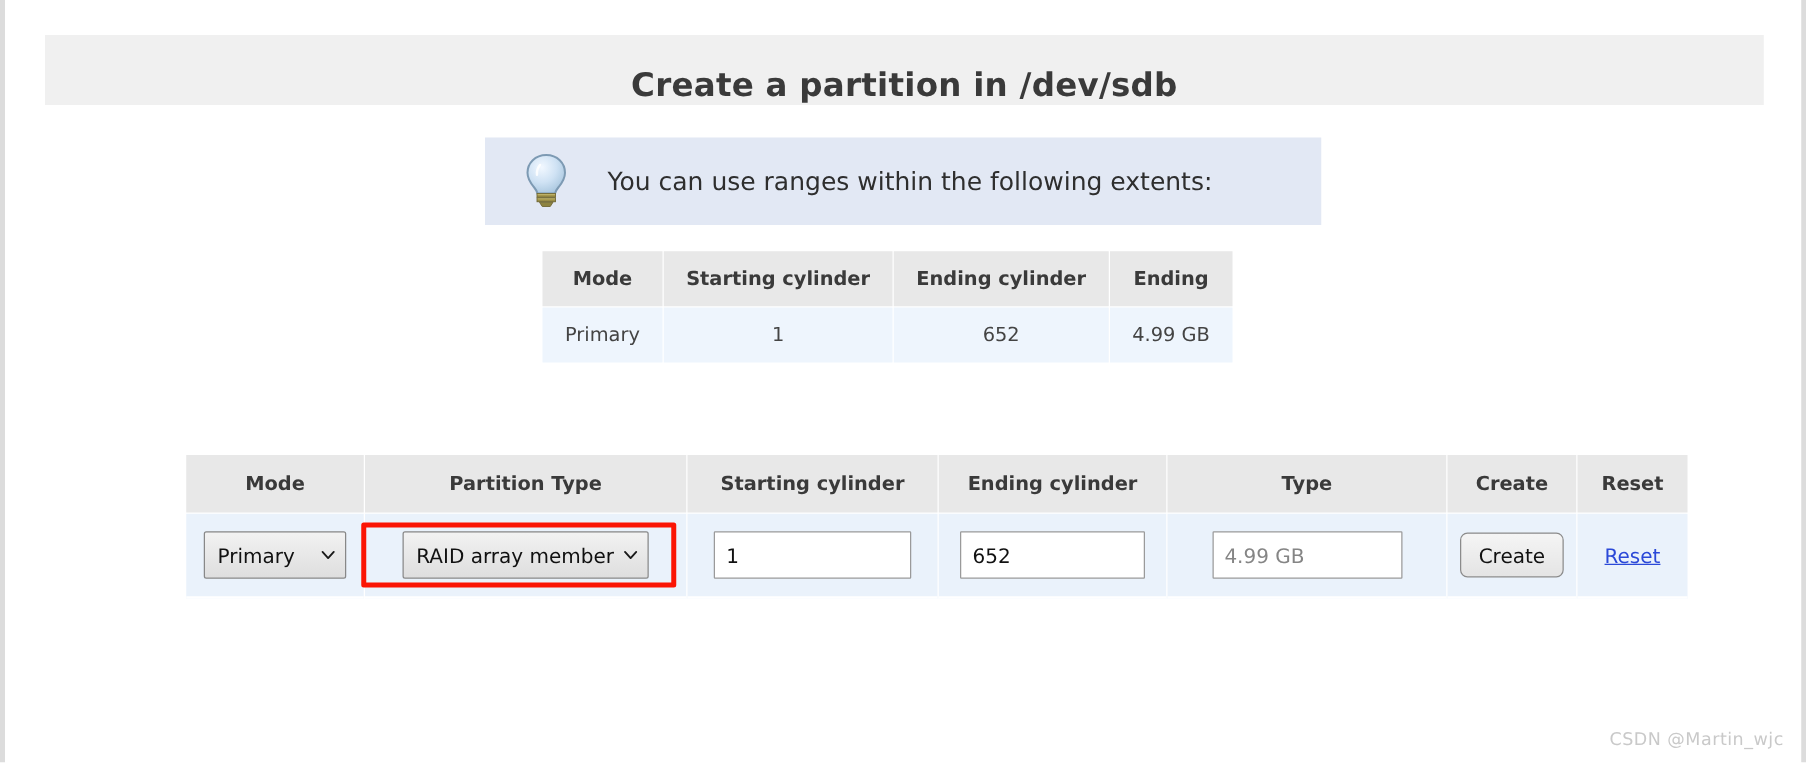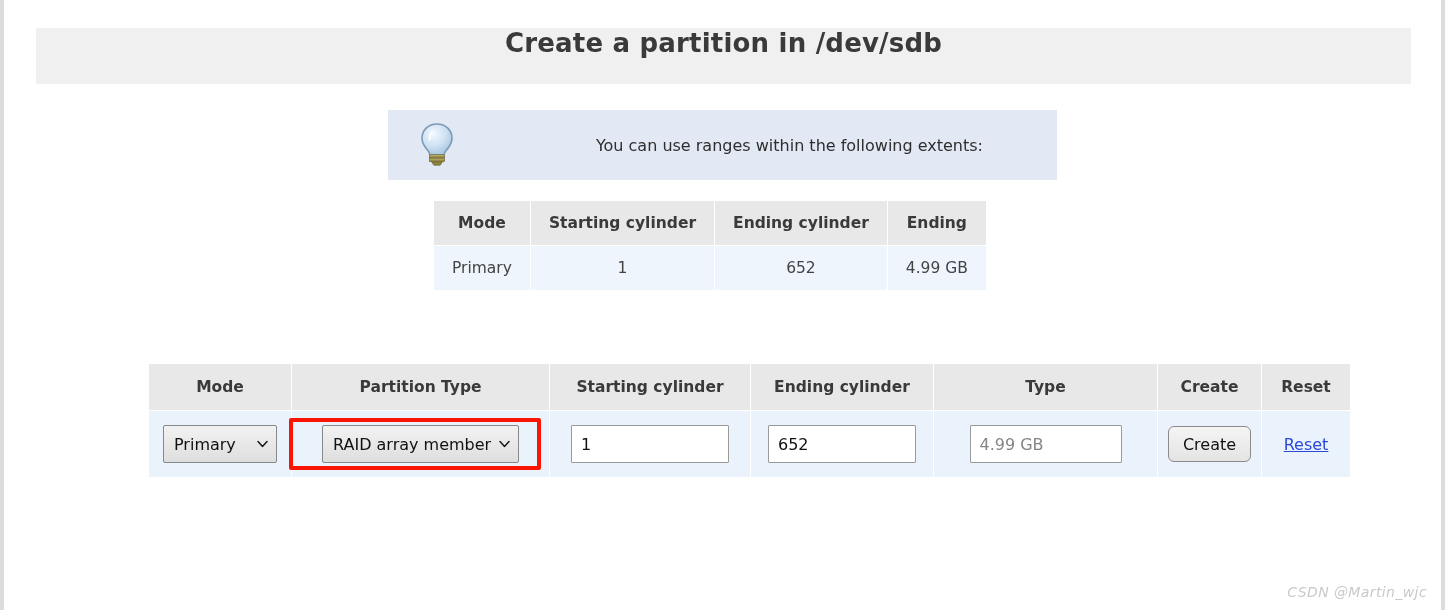--- a/index.html
+++ b/index.html
@@ -31,21 +31,21 @@
 
   
   .title-bar {
     position: absolute;
     left: 36px;
     top: 28px;
     width: 1375px;
     height: 56px;
     background: #f0f0f0;
     display: flex;
-    align-items: flex-start;
+    align-items: flex-end;
     justify-content: center;
   }
   .title-bar .title-text {
     font-size: 26px;
     font-weight: bold;
     color: #3a3a3a;
     letter-spacing: 0.2px;
   }
 
   
@@ -60,24 +60,24 @@
     align-items: center;
   }
   .hint-icon-wrap {
     width: 98px;
     display: flex;
     align-items: center;
     justify-content: center;
     flex: none;
   }
   .hint-text {
-    font-size: 16px;
+    font-size: 20px;
     color: #2e2e2e;
     flex: 1;
-    text-align: right;
+    text-align: left;
     padding-right: 74px;
   }
 
   
   .extents-table {
     position: absolute;
     left: 433px;
     top: 200px;
     border-collapse: separate;
     border-spacing: 1px;
@@ -222,21 +222,20 @@
   }
 
   
   .watermark {
     position: absolute;
     right: 18px;
     bottom: 10px;
     font-size: 14px;
     color: #c9c9c9;
     letter-spacing: 0.4px;
-    font-style: italic;
   }
 </style>
 </head>
 <body>
 
 <div class="page-edge-left"></div>
 <div class="page-edge-right"></div>
 
 <div class="title-bar">
   <span class="title-text">Create a partition in /dev/sdb</span>

